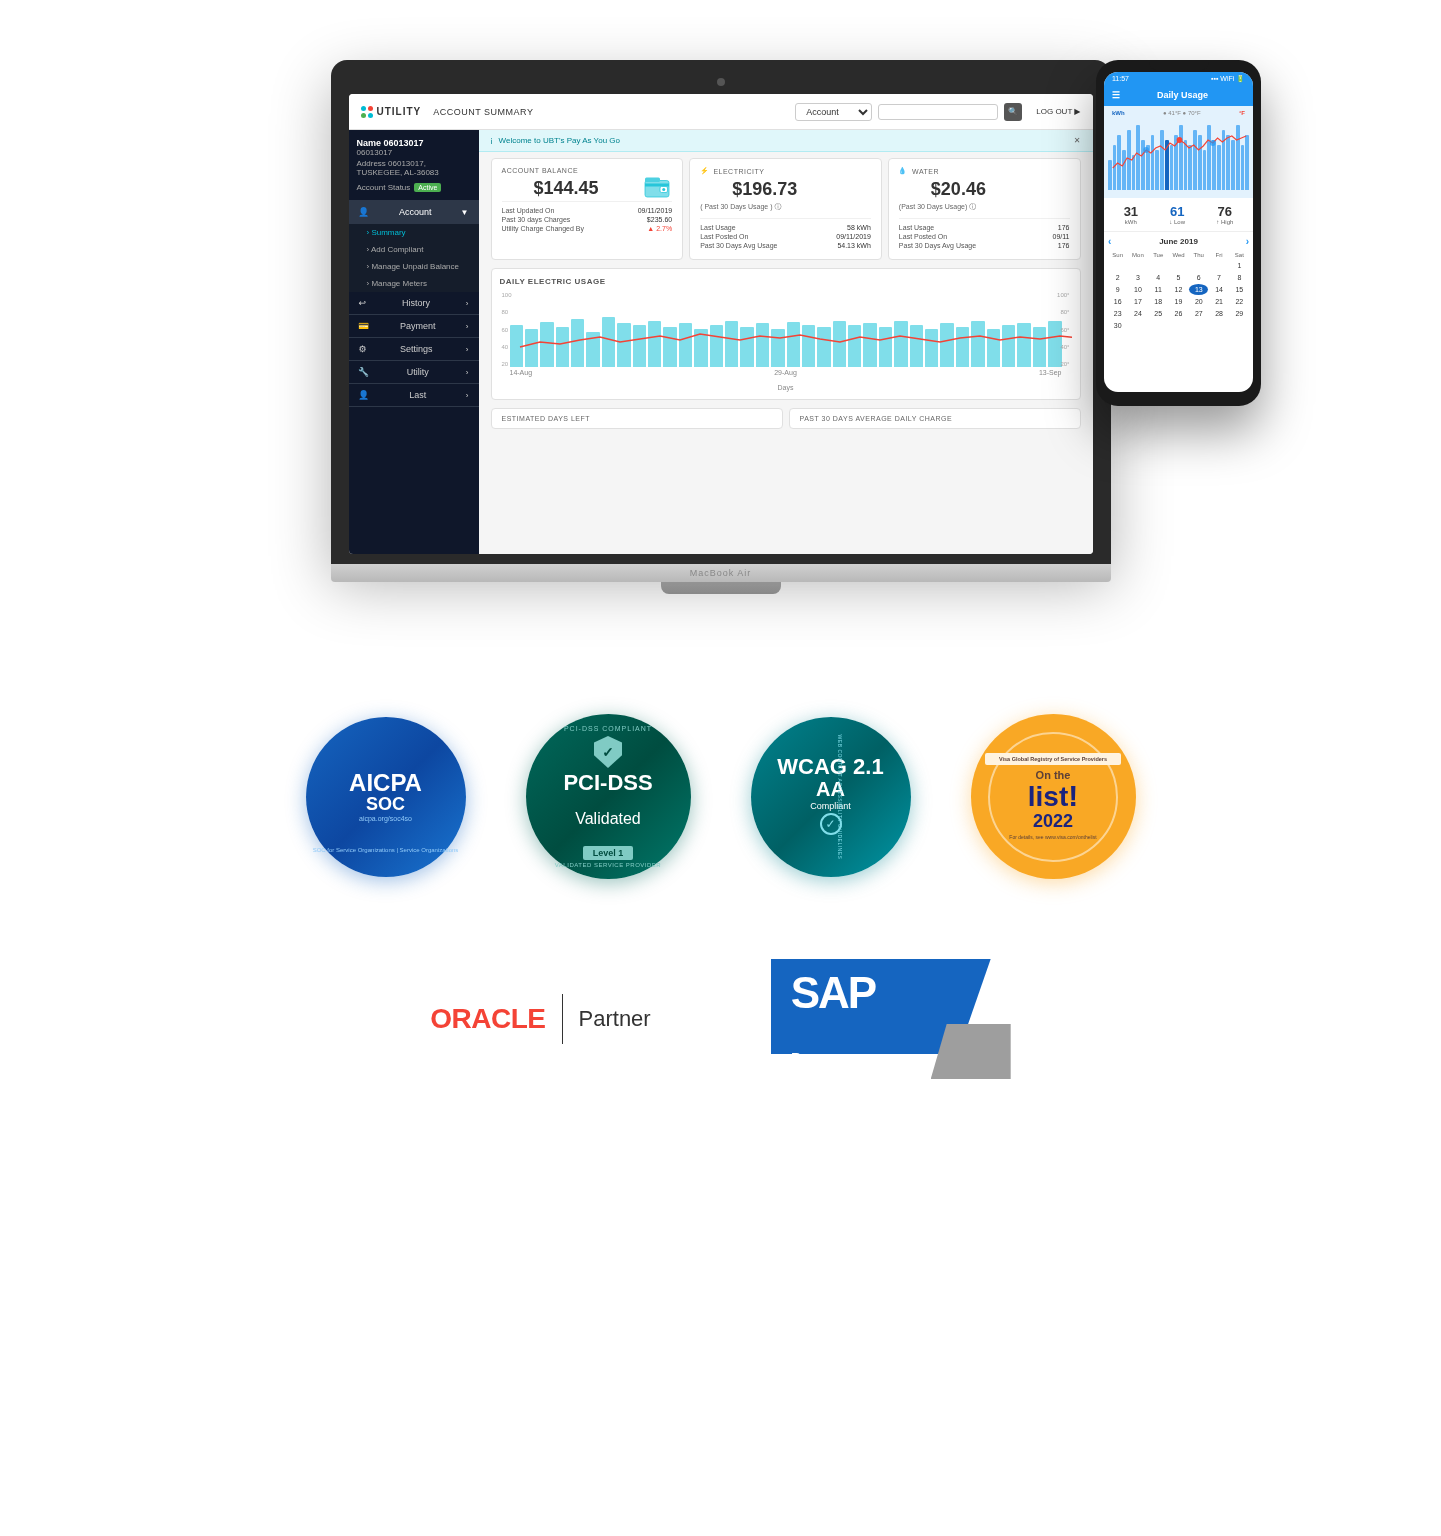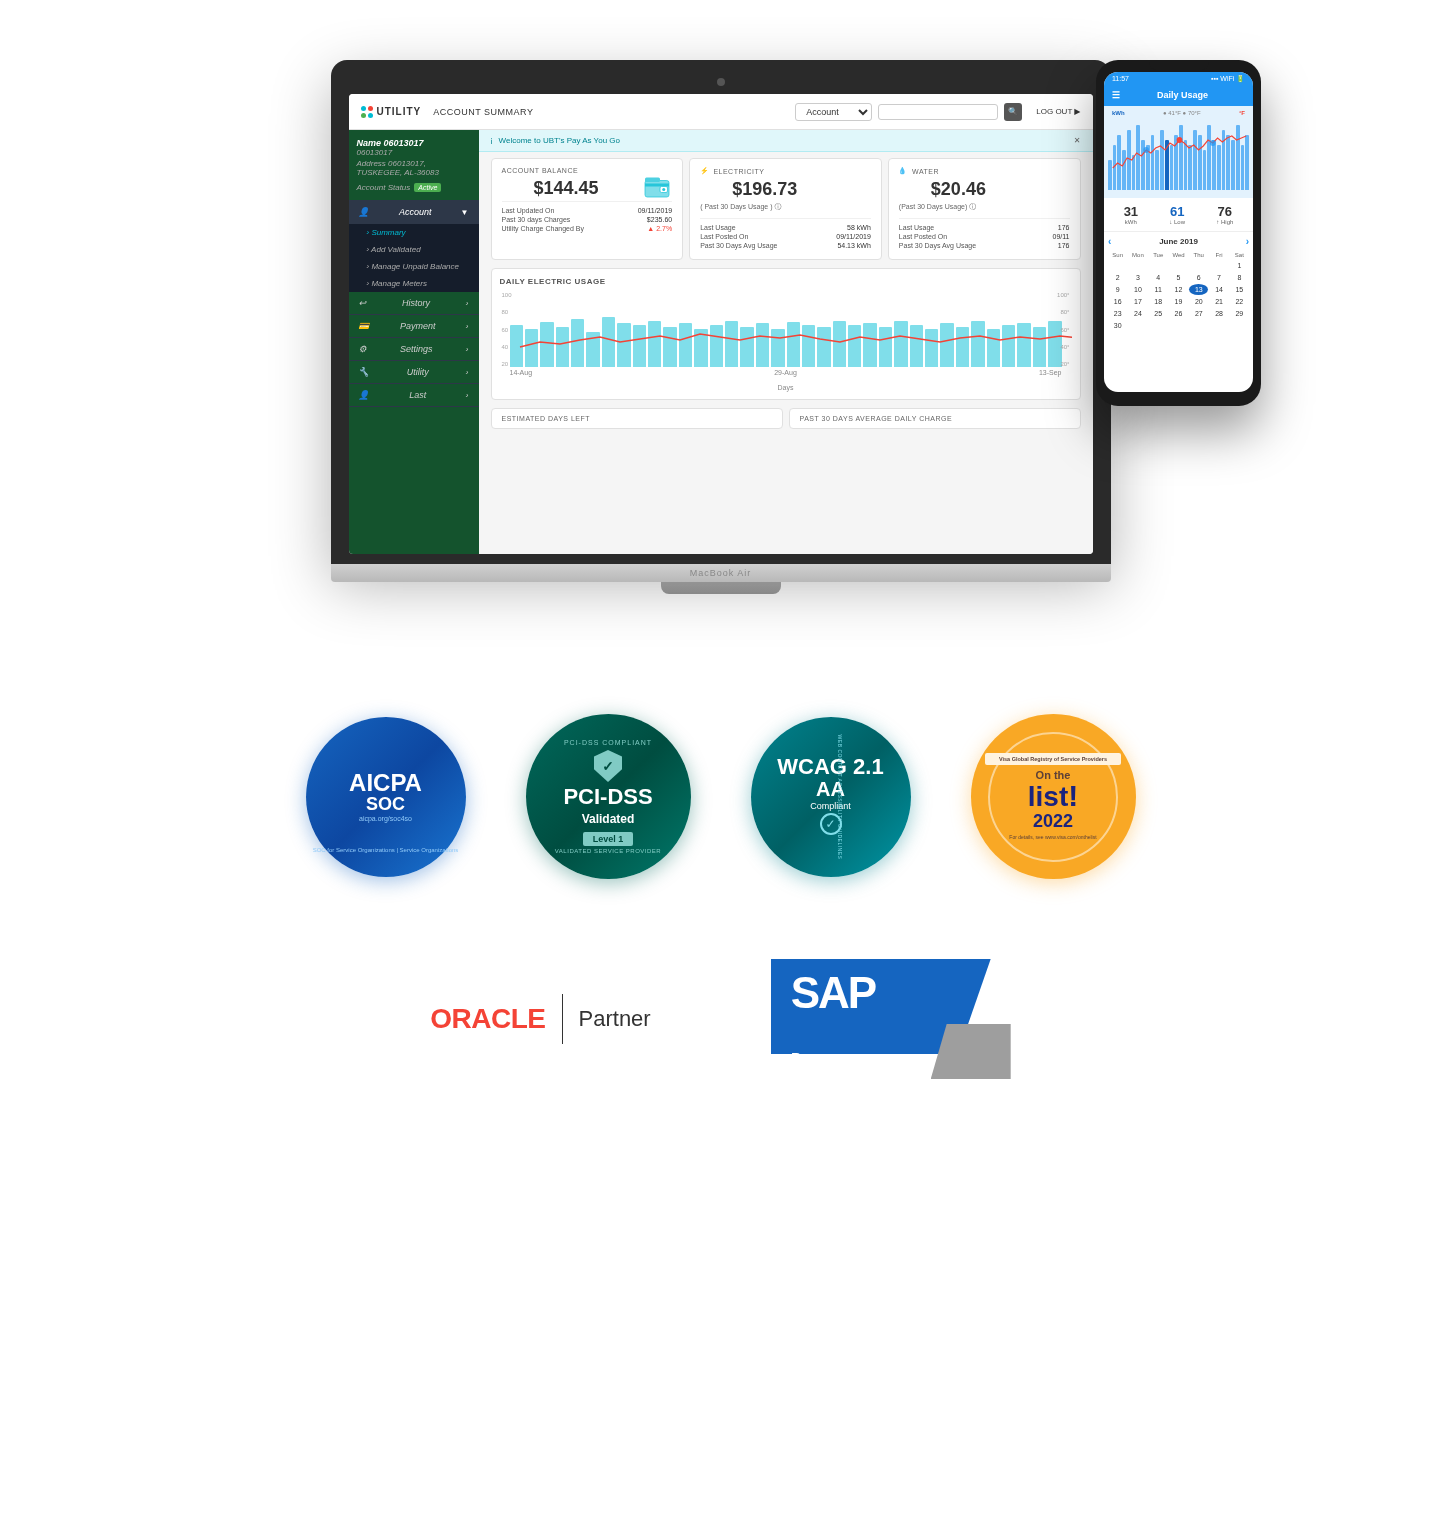--- a/index.html
+++ b/index.html
@@ -143,26 +143,25 @@
 
     .app-body {
       display: flex;
       flex: 1;
       overflow: hidden;
     }
 
     
     .sidebar {
       width: 130px;
-      background: #14532d;
+      background: #0f172a;
       color: #fff;
       font-size: 9px;
       flex-shrink: 0;
       overflow-y: auto;
-      font-style: italic;
     }
     .sidebar-user-info {
       padding: 8px;
       border-bottom: 1px solid #2d3748;
       font-size: 8px;
     }
     .sidebar-user-info .name { color: #fff; font-weight: 600; font-size: 9px; }
     .sidebar-user-info .acct { color: #aaa; }
     .sidebar-user-info .addr { color: #aaa; margin-top: 2px; }
     .sidebar-status-row {
@@ -544,21 +543,21 @@
       position: relative;
     }
     .badge-pci-shield::after {
       content: '✓';
       color: #004d40;
       font-size: 14px;
       font-weight: 900;
       position: absolute;
     }
     .badge-pci-title { font-size: 22px; font-weight: 900; line-height: 1; }
-    .badge-pci-validated { font-size: 12px; font-weight: 700; margin: 4px 0; }
+    .badge-pci-validated { font-size: 16px; font-weight: 400; margin: 16px 0; }
     .badge-pci-level {
       background: #80cbc4;
       color: #004d40;
       font-size: 9px;
       font-weight: 800;
       padding: 2px 10px;
       border-radius: 2px;
       margin: 2px 0;
     }
     .badge-pci-bottom { font-size: 6px; color: #80cbc4; text-transform: uppercase; letter-spacing: 0.5px; }
@@ -759,21 +758,21 @@
                 <span class="status-badge">Active</span>
               </div>
             </div>
 
             <div class="sidebar-nav-item active">
               <span>👤</span>
               <span>Account</span>
               <span class="chevron">▼</span>
             </div>
             <div class="sidebar-sub-item active">Summary</div>
-            <div class="sidebar-sub-item">Add Validated</div>
+            <div class="sidebar-sub-item">Add Compliant</div>
             <div class="sidebar-sub-item">Manage Unpaid Balance</div>
             <div class="sidebar-sub-item">Manage Meters</div>
 
             <div class="sidebar-nav-item">
               <span>↩</span>
               <span>History</span>
               <span class="chevron">›</span>
             </div>
             <div class="sidebar-nav-item">
               <span>💳</span>

